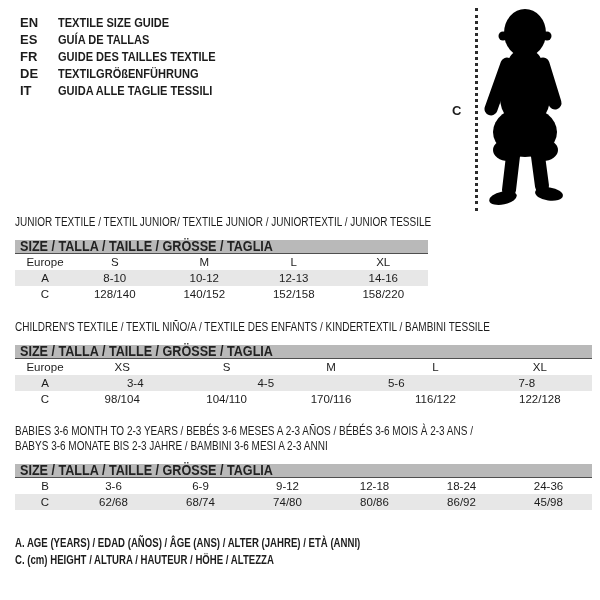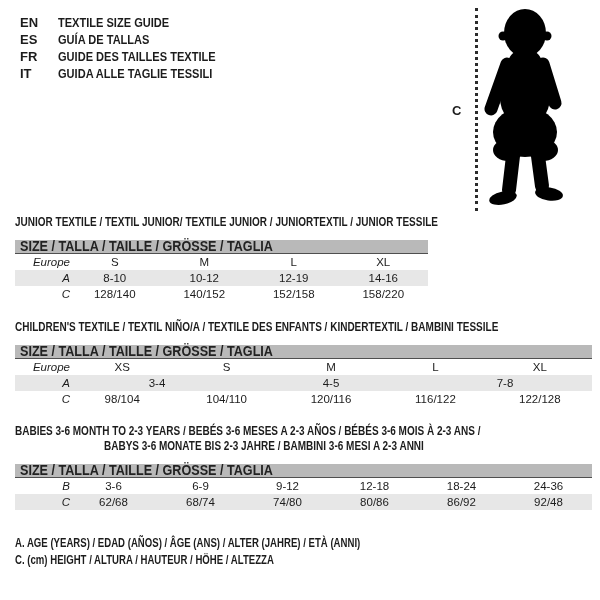--- a/index.html
+++ b/index.html
@@ -20,27 +20,27 @@
   .figure{position:absolute;left:448px;top:6px;width:148px;height:210px;}
   .height-line{position:absolute;left:27px;top:2px;height:203px;width:0;border-left:3px dotted #2b2b2b;}
   .height-label{position:absolute;left:4px;top:97px;font-size:13px;font-weight:bold;}
   .baby-svg{position:absolute;left:22px;top:0;}
 
   
   .section{position:absolute;left:15px;}
   .sec-junior{top:215px;width:413px;}
   .sec-children{top:320px;width:577px;}
   .sec-babies{top:424px;width:577px;}
-  .tbl-title{font-size:12.5px;font-weight:bold;line-height:15px;text-align:center;}
+  .tbl-title{font-size:12.5px;font-weight:normal;line-height:15px;}
   .title-box{margin-bottom:10px;}
   .size-bar{height:13px;line-height:13px;background:#b9b9b9;border-bottom:1px solid #4f4f4f;
     padding-left:5px;font-size:14px;font-weight:bold;color:#222;}
   .trow{display:flex;height:16px;line-height:16px;font-size:11.5px;}
   .trow.shaded{background:#e7e7e7;}
-  .tlabel{width:55px;padding-left:5px;box-sizing:border-box;text-align:right;font-style:italic;}
+  .tlabel{width:55px;padding-left:5px;box-sizing:border-box;text-align:center;}
   .tcell{flex:1;text-align:center;}
 
   
   .notes{position:absolute;left:15px;top:535px;}
   .note-line{font-size:12px;font-weight:bold;line-height:17px;}
 </style>
 </head>
 <body>
 
 <div class="canvas">
@@ -50,20 +50,24 @@
         <span class="lang-code">EN</span>
         <span class="cond85">TEXTILE SIZE GUIDE</span>
       </div>
       <div class="lang-row">
         <span class="lang-code">ES</span>
         <span class="cond85">GUÍA DE TALLAS</span>
       </div>
       <div class="lang-row">
         <span class="lang-code">FR</span>
         <span class="cond85">GUIDE DES TAILLES TEXTILE</span>
+      </div>
+      <div class="lang-row">
+        <span class="lang-code">DE</span>
+        <span class="cond85">TEXTILGRÖßENFÜHRUNG</span>
       </div>
       <div class="lang-row">
         <span class="lang-code">IT</span>
         <span class="cond85">GUIDA ALLE TAGLIE TESSILI</span>
       </div>
     </div>
 
   <div class="figure">
     <div class="height-line"></div>
     <span class="height-label">C</span>
@@ -95,21 +99,21 @@
           <span class="tlabel">Europe</span>
           <span class="tcell">S</span>
           <span class="tcell">M</span>
           <span class="tcell">L</span>
           <span class="tcell">XL</span>
         </div>
         <div class="trow shaded">
           <span class="tlabel">A</span>
           <span class="tcell">8-10</span>
           <span class="tcell">10-12</span>
-          <span class="tcell">12-19</span>
+          <span class="tcell">12-13</span>
           <span class="tcell">14-16</span>
         </div>
         <div class="trow">
           <span class="tlabel">C</span>
           <span class="tcell">128/140</span>
           <span class="tcell">140/152</span>
           <span class="tcell">152/158</span>
           <span class="tcell">158/220</span>
         </div>
       </div>
@@ -126,27 +130,28 @@
           <span class="tcell">XS</span>
           <span class="tcell">S</span>
           <span class="tcell">M</span>
           <span class="tcell">L</span>
           <span class="tcell">XL</span>
         </div>
         <div class="trow shaded">
           <span class="tlabel">A</span>
           <span class="tcell">3-4</span>
           <span class="tcell">4-5</span>
+          <span class="tcell">5-6</span>
           <span class="tcell">7-8</span>
         </div>
         <div class="trow">
           <span class="tlabel">C</span>
           <span class="tcell">98/104</span>
           <span class="tcell">104/110</span>
-          <span class="tcell">120/116</span>
+          <span class="tcell">170/116</span>
           <span class="tcell">116/122</span>
           <span class="tcell">122/128</span>
         </div>
       </div>
   </div>
 
   <div class="section sec-babies">
     <div class="title-box">
         <div class="tbl-title"><span class="cond80">BABIES 3-6 MONTH TO 2-3 YEARS / BEBÉS 3-6 MESES A 2-3 AÑOS / BÉBÉS 3-6 MOIS À 2-3 ANS /</span></div>
         <div class="tbl-title"><span class="cond80">BABYS 3-6 MONATE BIS 2-3 JAHRE / BAMBINI 3-6 MESI A 2-3 ANNI</span></div>
@@ -162,21 +167,21 @@
           <span class="tcell">18-24</span>
           <span class="tcell">24-36</span>
         </div>
         <div class="trow shaded">
           <span class="tlabel">C</span>
           <span class="tcell">62/68</span>
           <span class="tcell">68/74</span>
           <span class="tcell">74/80</span>
           <span class="tcell">80/86</span>
           <span class="tcell">86/92</span>
-          <span class="tcell">92/48</span>
+          <span class="tcell">45/98</span>
         </div>
       </div>
   </div>
 
   <div class="notes">
       <div class="note-line"><span class="cond80">A. AGE (YEARS) / EDAD (AÑOS) / ÂGE (ANS) / ALTER (JAHRE) / ETÀ (ANNI)</span></div>
       <div class="note-line"><span class="cond80">C. (cm) HEIGHT / ALTURA / HAUTEUR / HÖHE / ALTEZZA</span></div>
     </div>
 
 </div>

